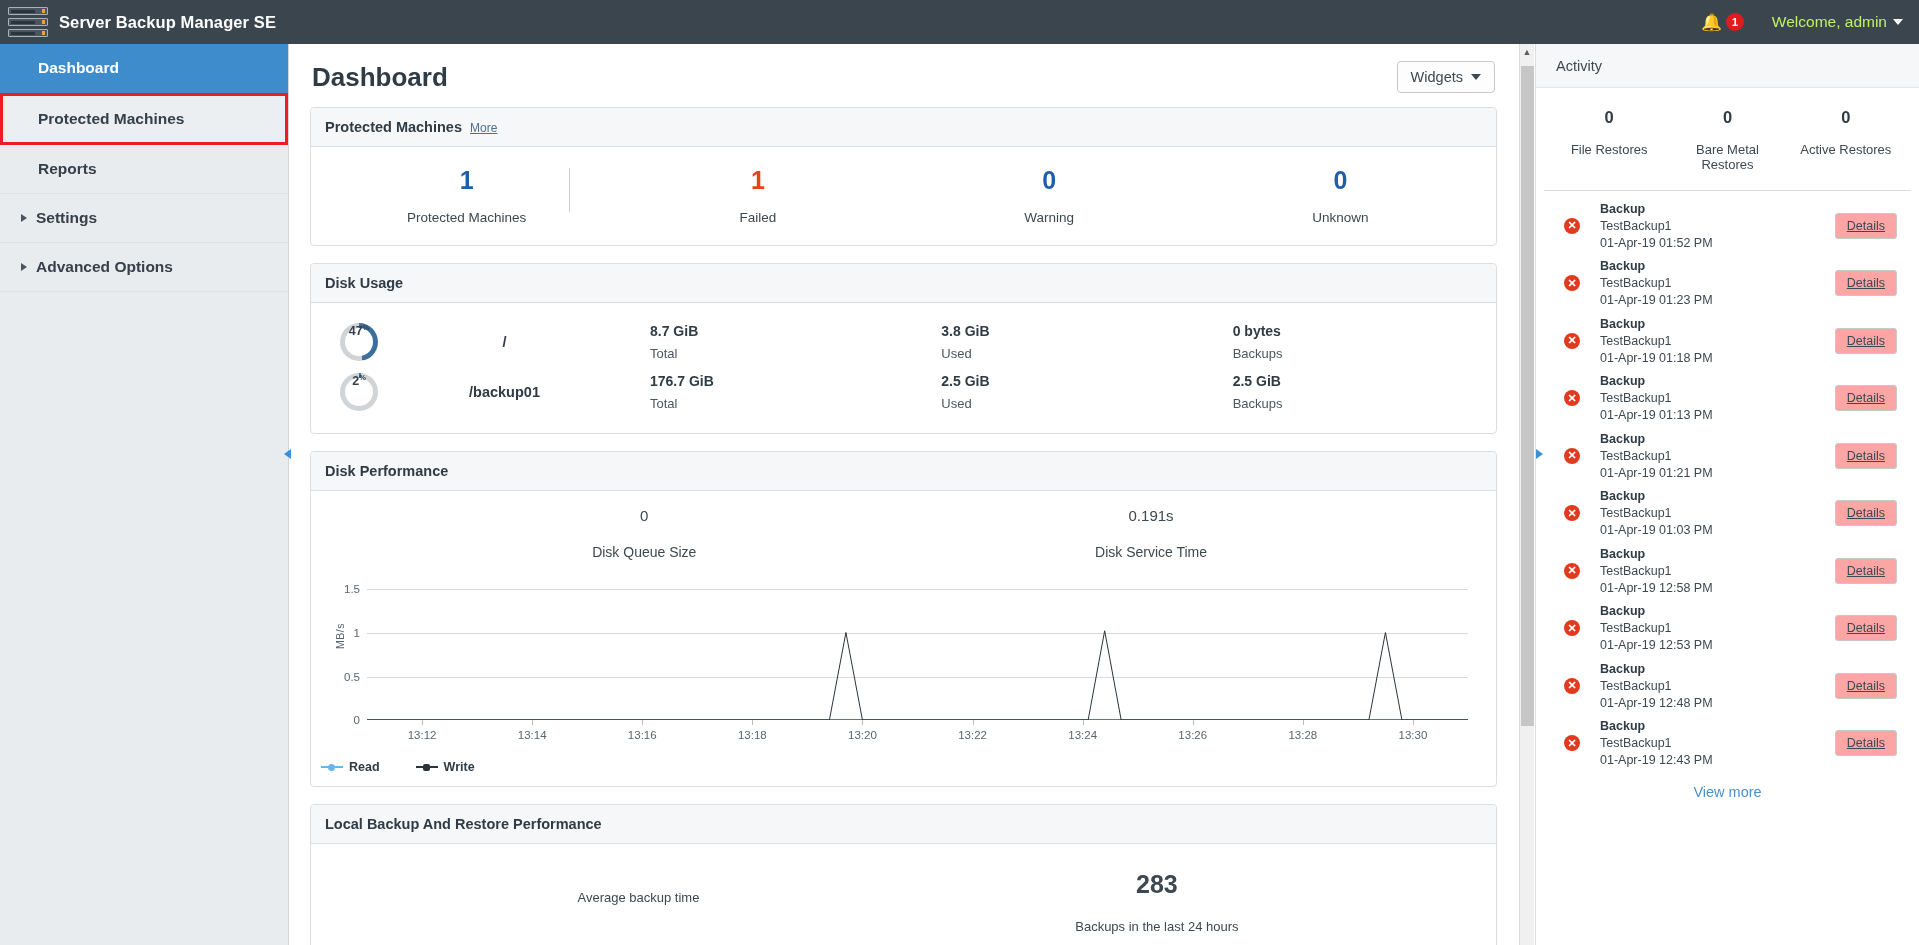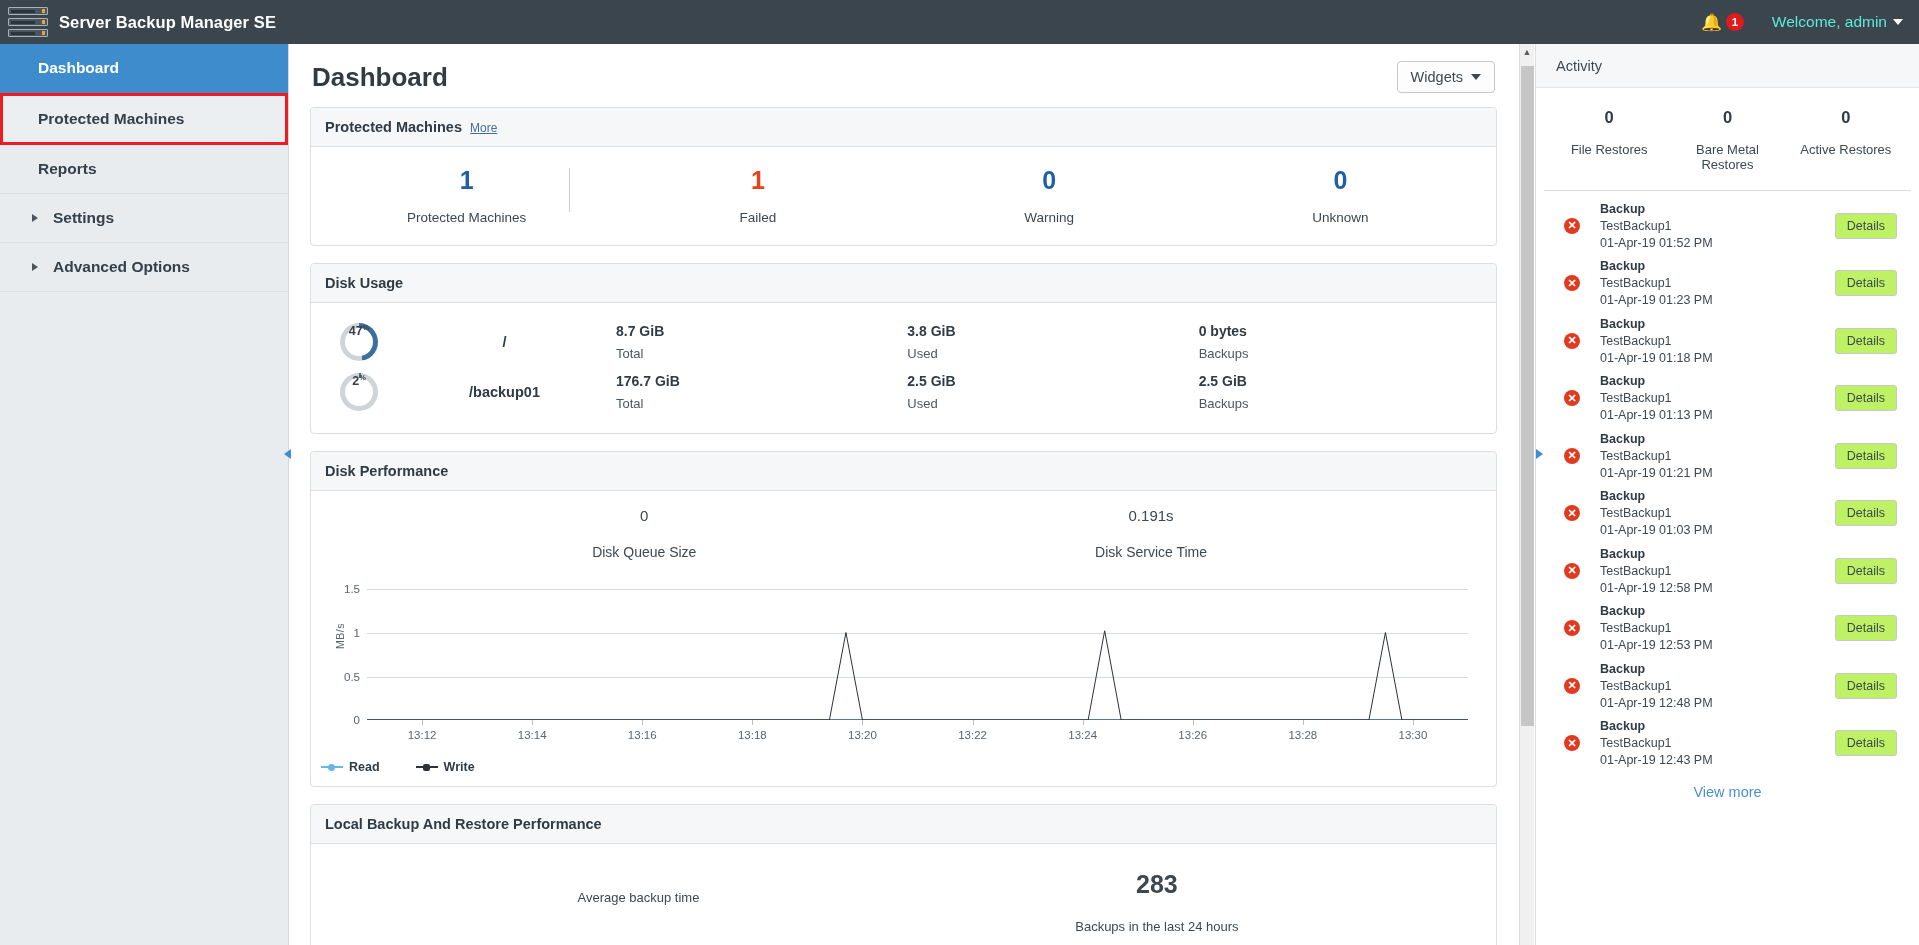--- a/index.html
+++ b/index.html
@@ -38,21 +38,21 @@
   }
   .bell-group { display: flex; align-items: center; gap: 3px; }
   .bell-icon { color: #ffffff; font-size: 17px; line-height: 1; }
   .bell-badge {
     background: #e01b1b; color: #fff; font-size: 11.5px; font-weight: bold;
     border-radius: 9px; min-width: 18px; height: 18px;
     display: flex; align-items: center; justify-content: center;
     padding: 0 5px;
   }
   .welcome {
-    color: #5eead4; font-size: 15.5px; display: flex;
+    color: #bef264; font-size: 15.5px; display: flex;
     align-items: center; gap: 6px; margin-left: 18px; cursor: pointer;
   }
   .caret-down {
     width: 0; height: 0; border-left: 5px solid transparent;
     border-right: 5px solid transparent; border-top: 6px solid #ffffff;
   }
 
   
   .sidebar {
     position: absolute; top: 44px; left: 0;
@@ -68,21 +68,21 @@
   }
   .nav-item.active {
     background: #3e8ccc; color: #ffffff; border-bottom-color: #3e8ccc;
   }
   .nav-item.highlighted {
     background: #eceff1;
     border: 3px solid #f01c23;
     height: 52px;
     padding-left: 35px;
   }
-  .nav-item.has-arrow { padding-left: 32px; gap: 15px; }
+  .nav-item.has-arrow { padding-left: 21px; gap: 9px; }
   .nav-arrow {
     width: 0; height: 0; border-top: 4.5px solid transparent;
     border-bottom: 4.5px solid transparent; border-left: 6px solid #4a5560;
   }
   .sidebar-collapse {
     position: absolute; left: 283px; top: 446px;
     width: 13px; height: 15px; cursor: pointer; z-index: 12;
   }
   .sidebar-collapse::after {
     content: ""; position: absolute; top: 3px; left: 1px;
@@ -155,21 +155,21 @@
   }
   .donut-label {
     position: relative; z-index: 2;
     font-size: 12.5px; font-weight: bold; color: #35404a;
   }
   .donut-label sup { font-size: 7.5px; font-weight: bold; }
   .mount-cell {
     width: 215px; text-align: center;
     font-size: 14.5px; font-weight: bold; color: #2f3b45;
   }
-  .metric-cell { flex: 1; padding-left: 4px; }
+  .metric-cell { flex: 1; padding-left: 4px; margin-left: 34px; }
   .metric-val { font-size: 14px; font-weight: bold; color: #2f3b45; }
   .metric-lab { font-size: 13px; color: #4c565f; margin-top: 7px; }
 
   
   .perf-tops { display: flex; padding: 12px 0 4px 0; }
   .perf-top { flex: 1; text-align: center; }
   .perf-top.l { margin-left: 6%; }
   .perf-top.r { margin-right: 7%; }
   .perf-val { font-size: 15px; color: #3d4850; }
   .perf-lab { font-size: 14px; color: #3d4850; margin-top: 20px; }
@@ -272,22 +272,22 @@
     width: 16px; height: 16px; border-radius: 50%; background: #e03b20;
     color: #fff; font-size: 11px; font-weight: bold;
     display: flex; align-items: center; justify-content: center;
     flex-shrink: 0; line-height: 1;
   }
   .act-text { margin-left: 20px; flex: 1; }
   .act-title { font-size: 12.5px; font-weight: bold; color: #2f3b45; }
   .act-sub { font-size: 12.5px; color: #3d4850; margin-top: 3px; }
   .act-time { font-size: 12.5px; color: #3d4850; margin-top: 3px; }
   .details-btn {
-    border: 1px solid #c4c9cd; background: #bef264; border-radius: 3px;
-    padding: 5px 11px; font-size: 12.5px; color: #3d4850; cursor: pointer;
+    border: 1px solid #c4c9cd; background: #fca5a5; border-radius: 3px;
+    padding: 5px 11px; font-size: 12.5px; color: #3d4850; cursor: pointer; text-decoration: underline;
   }
   .view-more {
     text-align: center; font-size: 14.5px; color: #4a90c9;
     margin-top: 12px; cursor: pointer;
   }
 </style>
 </head>
 <body>
 
 <div class="topbar">

